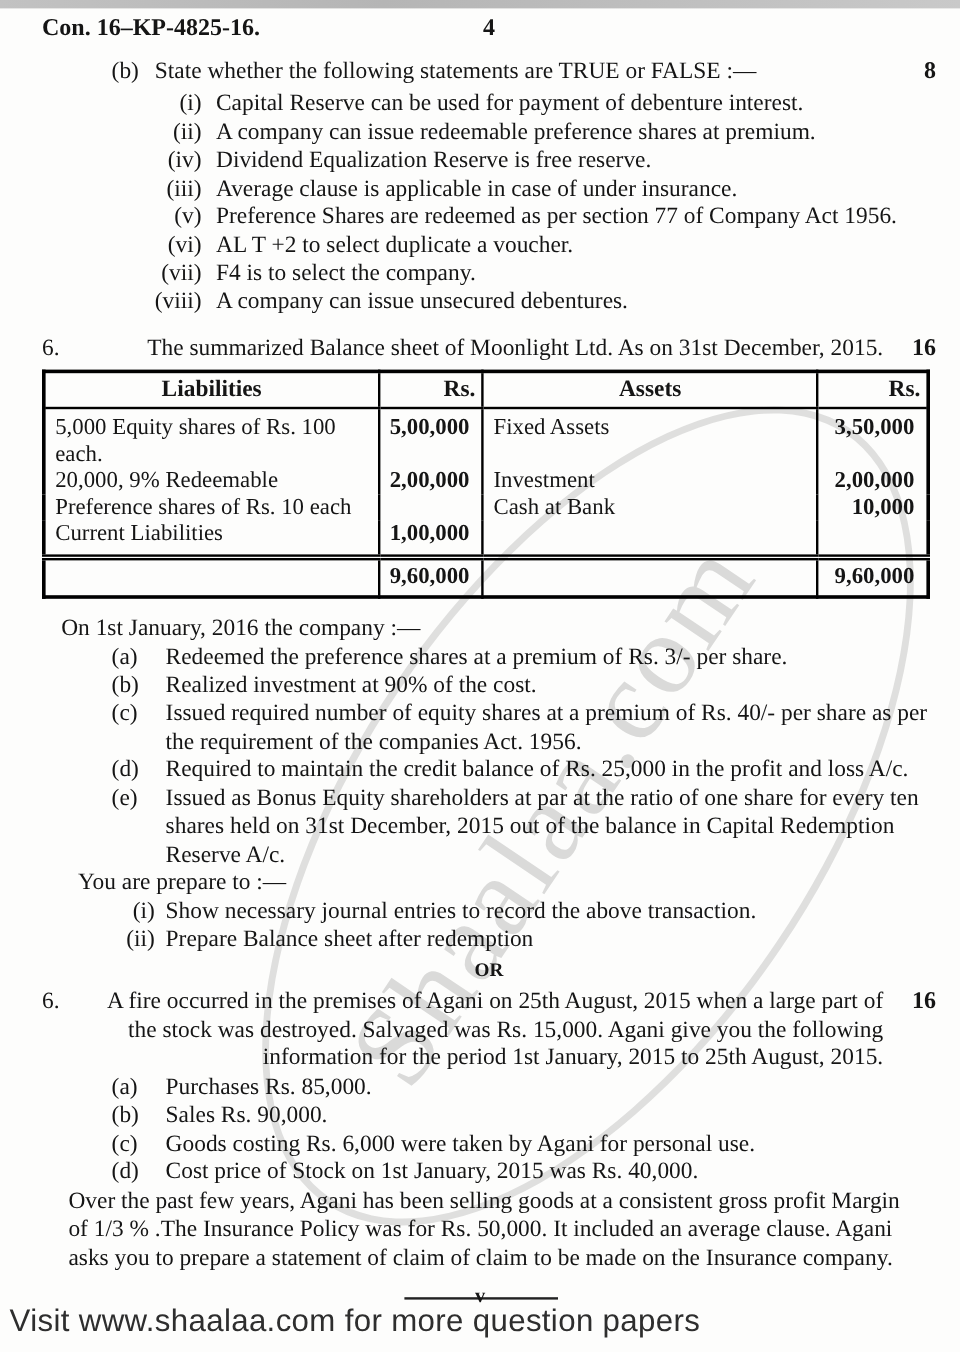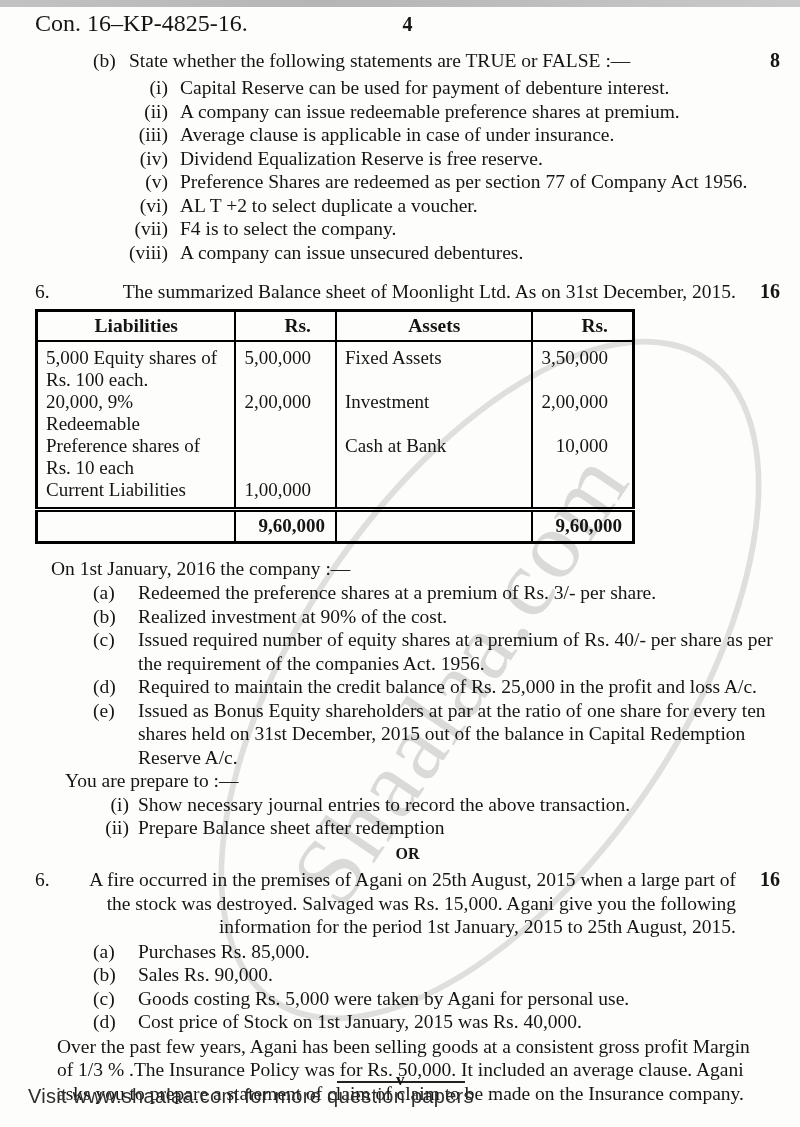--- a/index.html
+++ b/index.html
@@ -30,48 +30,48 @@
     text-align:center;
     font-size:96px; letter-spacing:3px;
     color:rgba(80,80,80,0.20);
     transform:rotate(-56deg);
     pointer-events:none;
     font-family:"Liberation Serif",serif;
   }
   
   .content { position:relative; z-index:2; padding:12px 20px 0 35px; font-size:19.5px; line-height:23.5px; }
   .hdr { display:grid; grid-template-columns:1fr auto 1fr; align-items:baseline; margin-bottom:12px; }
-  .hdr .code { font-weight:normal; font-size:24px; }
+  .hdr .code { font-weight:bold; font-size:20px; }
   .hdr .pgnum { font-weight:bold; font-size:20px; text-align:center; }
   .marks { flex:none; width:30px; text-align:right; font-weight:bold; font-size:20px; }
   .row { display:flex; align-items:flex-start; }
   .qnum { flex:none; width:27px; }
   .qtext { flex:1; padding-right:14px;text-align:right; }
   .blabel { flex:none; width:36px; margin-left:58px; }
   .btext { flex:1; padding-right:10px; }
 
   .stmts { margin-top:4px; }
   .stmt { display:flex; }
   .stmt .lbl { flex:none; width:58px; text-align:right; margin-left:75px; margin-right:12px; }
   .stmt .txt { flex:1; }
 
   .q6 { margin-top:16px; }
   
   table.bs {
-    width:600px; margin-top:5px;
+    width:740px; margin-top:5px;
     border-collapse:collapse;
     border:3px solid #000;
     font-size:19px; line-height:22px;
   }
   table.bs col.c1 { width:38%; } table.bs col.c2 { width:11.5%; }
   table.bs col.c3 { width:38%; } table.bs col.c4 { width:12.5%; }
   table.bs th { font-weight:bold; font-size:19.5px; padding:3px 8px; border-bottom:2.5px solid #000; }
-  table.bs th.num { text-align:right; padding-right:24px; }
+  table.bs th.num { text-align:right; padding-right:5px; }
   table.bs td { padding:0 8px; vertical-align:top; }
-  table.bs td.amt { text-align:right; padding-right:24px; }
+  table.bs td.amt { text-align:right; padding-right:10px;font-weight:bold; }
   table.bs .vdiv { border-left:2px solid #000; }
   table.bs tr.first td { padding-top:5px; }
   table.bs tr.last td { padding-bottom:6px; }
   table.bs tr.totals td { border-top:5px double #000; font-weight:bold; padding:3px 10px 4px 8px; }
 
   .para { margin-top:13px; }
   .cond { display:flex; }
   .cond .lbl { flex:none; width:36px; margin-left:28px; margin-right:9px; text-align:left; }
   .cond .txt { flex:1; padding-right:6px; }
   .req .lbl { text-align:right; }
@@ -85,21 +85,21 @@
     border-top:2px solid #222;
   }
   .endmark .v {
     position:absolute; left:50%; top:-12px; transform:translateX(-60%);
     font-weight:bold; font-size:17px; background:transparent; line-height:17px;
     font-family:"Liberation Serif",serif;
   }
   .footer {
     position:absolute; left:8px; top:1085px; z-index:2;
     font-family:"Liberation Sans","DejaVu Sans",sans-serif;
-    font-size:20px; color:#2e2e2e; letter-spacing:0.3px;margin-left:20px;
+    font-size:26px; color:#2e2e2e; letter-spacing:0.3px;
   }
 </style>
 </head>
 <body>
 
 <div class="page">
 
   <div class="scan-bar"></div>
 
   <div class="wm-ellipse"></div>
@@ -122,26 +122,26 @@
     <div class="stmts">
       <div class="stmt">
         <span class="lbl">(i)</span>
         <span class="txt">Capital Reserve can be used for payment of debenture interest.</span>
       </div>
       <div class="stmt">
         <span class="lbl">(ii)</span>
         <span class="txt">A company can issue redeemable preference shares at premium.</span>
       </div>
       <div class="stmt">
+        <span class="lbl">(iv)</span>
+        <span class="txt">Dividend Equalization Reserve is free reserve.</span>
+      </div>
+      <div class="stmt">
         <span class="lbl">(iii)</span>
         <span class="txt">Average clause is applicable in case of under insurance.</span>
-      </div>
-      <div class="stmt">
-        <span class="lbl">(iv)</span>
-        <span class="txt">Dividend Equalization Reserve is free reserve.</span>
       </div>
       <div class="stmt">
         <span class="lbl">(v)</span>
         <span class="txt">Preference Shares are redeemed as per section 77 of Company Act 1956.</span>
       </div>
       <div class="stmt">
         <span class="lbl">(vi)</span>
         <span class="txt">AL T +2 to select duplicate a voucher.</span>
       </div>
       <div class="stmt">
@@ -260,21 +260,21 @@
         <div class="cond">
           <span class="lbl">(a)</span>
           <span class="txt">Purchases Rs. 85,000.</span>
         </div>
         <div class="cond">
           <span class="lbl">(b)</span>
           <span class="txt">Sales Rs. 90,000.</span>
         </div>
         <div class="cond">
           <span class="lbl">(c)</span>
-          <span class="txt">Goods costing Rs. 5,000 were taken by Agani for personal use.</span>
+          <span class="txt">Goods costing Rs. 6,000 were taken by Agani for personal use.</span>
         </div>
         <div class="cond">
           <span class="lbl">(d)</span>
           <span class="txt">Cost price of Stock on 1st January, 2015 was Rs. 40,000.</span>
         </div>
       </div>
 
       <div class="closing" style="margin-left:22px;">Over the past few years, Agani has been selling goods at a consistent gross profit Margin of 1/3 % .The Insurance Policy was for Rs. 50,000. It included an average clause. Agani asks you to prepare a statement of claim of claim to be made on the Insurance company.</div>
     </div>
 

